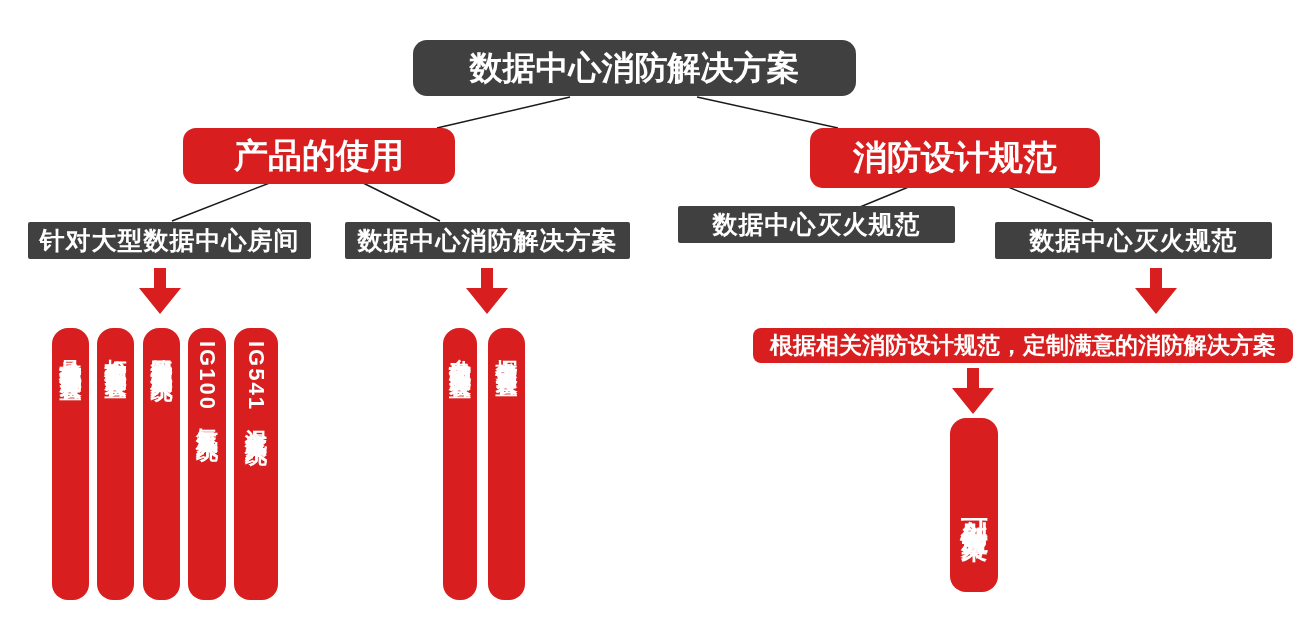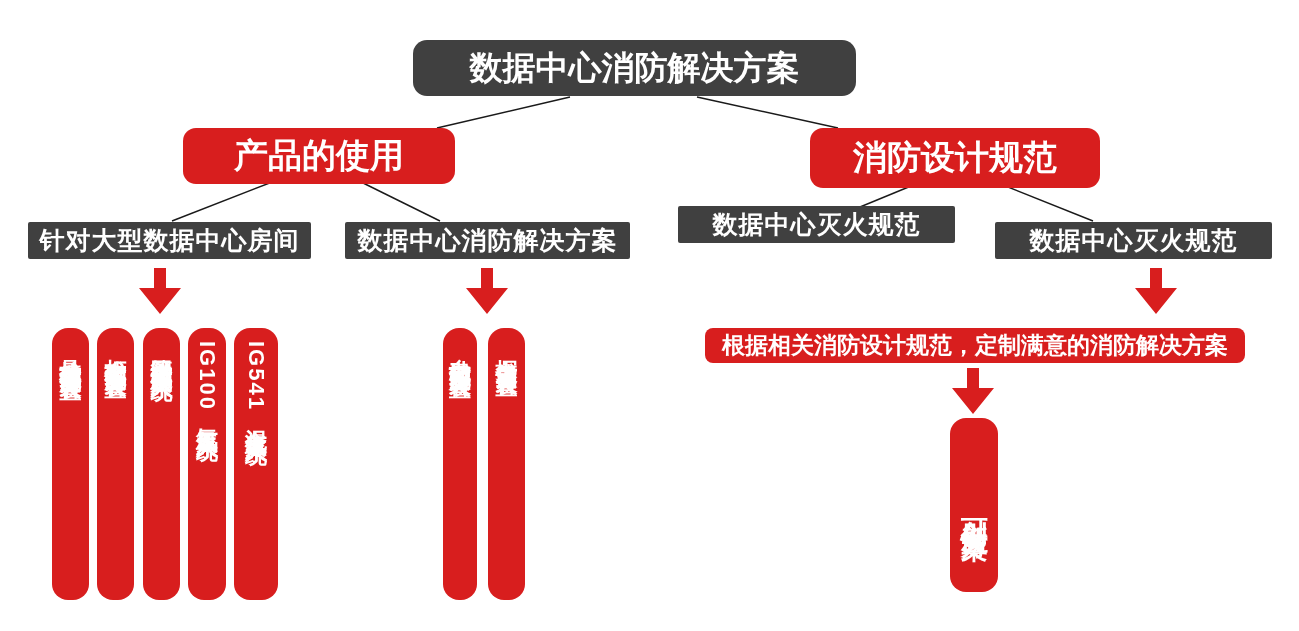--- a/index.html
+++ b/index.html
@@ -16,21 +16,21 @@
     position:absolute;
     display:flex;align-items:center;justify-content:center;
     color:#ffffff;font-weight:700;
     box-sizing:border-box;white-space:nowrap;
   }
   .blue{background:#404040;}
   .red{background:#d81e1e;}
   .root{border-radius:14px;font-size:33px;}
   .lvl2{border-radius:13px;font-size:34px;}
   .lvl3{border-radius:2px;font-size:25px;letter-spacing:1px;}
-  .note{border-radius:8px;font-size:23px;}
+  .note{border-radius:8px;font-size:23px;margin-left:48px;}
   .vbox{
     position:absolute;
     background:#d81e1e;color:#ffffff;font-weight:700;
     border-radius:16px;
     writing-mode:vertical-rl;text-orientation:mixed;
     font-size:22px;line-height:1;letter-spacing:2px;
     display:flex;align-items:center;justify-content:flex-start;
     padding-top:13px;box-sizing:border-box;
   }
   .vbox.centered{justify-content:center;padding-top:0;font-size:27px;letter-spacing:3px;}

